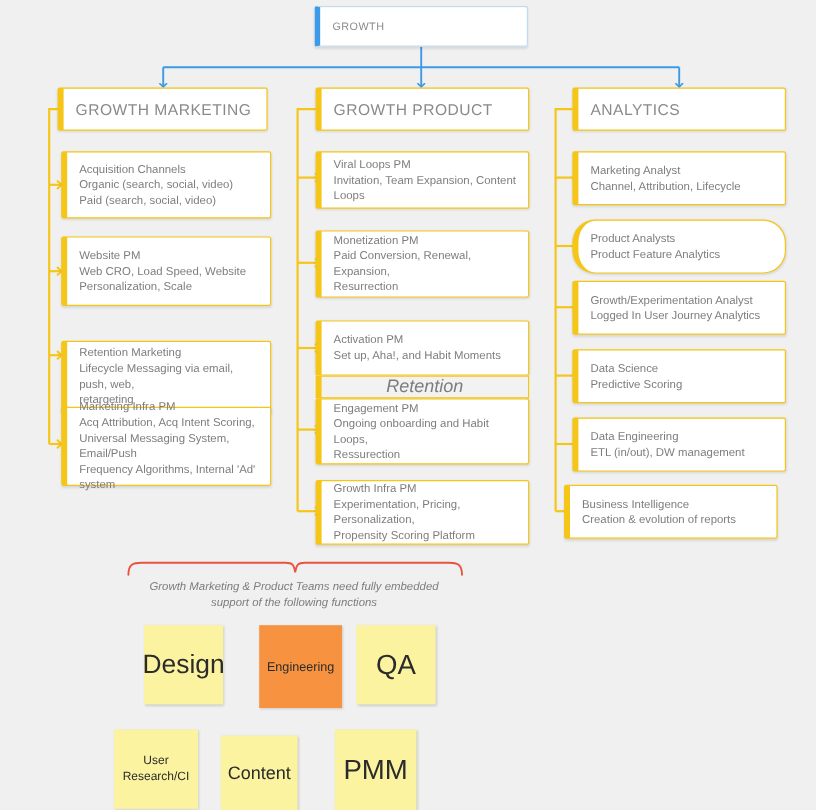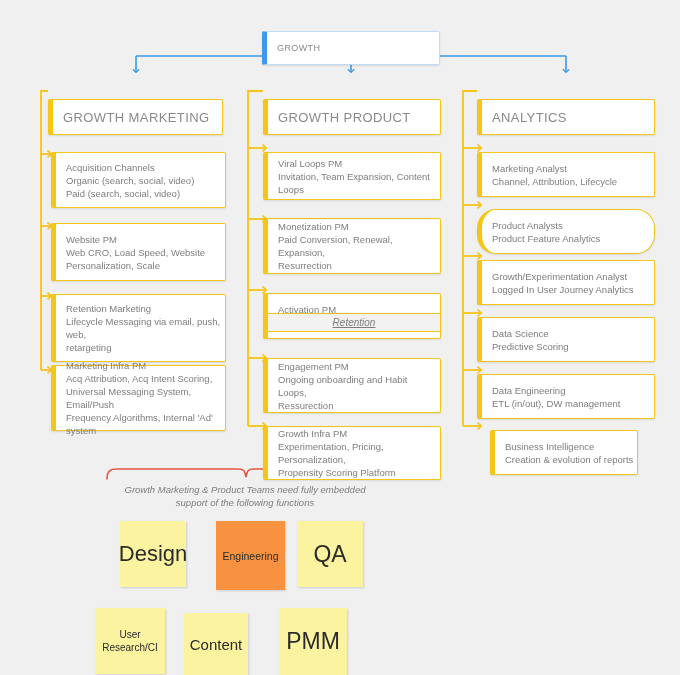--- a/index.html
+++ b/index.html
@@ -31,25 +31,24 @@
   }
   
   .node {
     position: absolute;
     background: #ffffff;
     border: 1px solid #f5c518;
     border-left: 5px solid #f5c518;
     box-sizing: border-box;
     border-radius: 2px;
     box-shadow: 0 1px 2px rgba(0,0,0,0.10);
-    padding: 7px 3px 7px 10px;
+    padding: 7px 10px 7px 10px;
     display: flex;
     flex-direction: column;
     justify-content: center;
-    margin-top: 26px;
   }
   .node .title {
     font-size: 9.5px;
     line-height: 13px;
     color: #7d7d7d;
     white-space: nowrap;
   }
   .node .desc {
     font-size: 9.5px;
     line-height: 13px;
@@ -77,24 +76,23 @@
     position: absolute;
     background: #f2f2f2;
     border: 1px solid #f5c518;
     border-left: 5px solid #f5c518;
     box-sizing: border-box;
     display: flex;
     align-items: center;
     justify-content: center;
   }
   .strip .title {
-    font-size: 10px;
+    font-size: 15px;
     font-style: italic;
     color: #7d7d7d;
-    text-decoration: underline;
   }
   
   .brace-caption {
     position: absolute;
     left: 100px;
     top: 483px;
     width: 290px;
     text-align: center;
     font-size: 9.5px;
     font-style: italic;
@@ -183,21 +181,21 @@
   <div class="node" style="left:51px; top:126px; width:175px; height:56px;">
     <div class="title">Acquisition Channels</div>
     <div class="desc">Organic (search, social, video)<br>Paid (search, social, video)</div>
   </div>
 
   <div class="node" style="left:51px; top:197px; width:175px; height:58px;">
     <div class="title">Website PM</div>
     <div class="desc">Web CRO, Load Speed, Website<br>Personalization, Scale</div>
   </div>
 
-  <div class="node" style="left:51px; top:268px; width:175px; height:68px;">
+  <div class="node" style="left:51px; top:284px; width:175px; height:60px;">
     <div class="title">Retention Marketing</div>
     <div class="desc">Lifecycle Messaging via email, push, web,<br>retargeting</div>
   </div>
 
   <div class="node" style="left:51px; top:339px; width:175px; height:66px;">
     <div class="title">Marketing Infra PM</div>
     <div class="desc">Acq Attribution, Acq Intent Scoring,<br>Universal Messaging System, Email/Push<br>Frequency Algorithms, Internal 'Ad' system</div>
   </div>
 
   <div class="node header" style="left:263px; top:73px; width:178px; height:36px;">
@@ -255,21 +253,21 @@
   <div class="node" style="left:477px; top:291px; width:178px; height:45px;">
     <div class="title">Data Science</div>
     <div class="desc">Predictive Scoring</div>
   </div>
 
   <div class="node" style="left:477px; top:348px; width:178px; height:45px;">
     <div class="title">Data Engineering</div>
     <div class="desc">ETL (in/out), DW management</div>
   </div>
 
-  <div class="node" style="left:490px; top:404px; width:148px; height:45px;">
+  <div class="node" style="left:470px; top:404px; width:178px; height:45px;">
     <div class="title">Business Intelligence</div>
     <div class="desc">Creation &amp; evolution of reports</div>
   </div>
 
   <div class="brace-caption">Growth Marketing &amp; Product Teams need fully embedded<br>support of the following functions</div>
 
   <div class="sticky yellow" style="left:120px; top:521px; width:66px; height:66px; font-size:22px;">
     <span>Design</span>
   </div>
 

